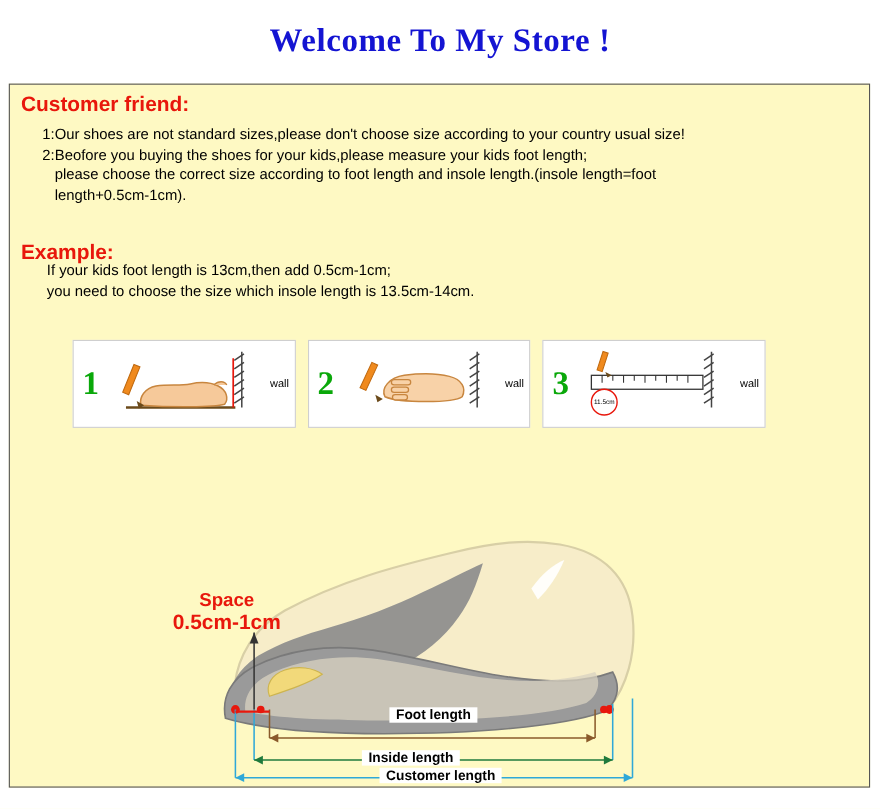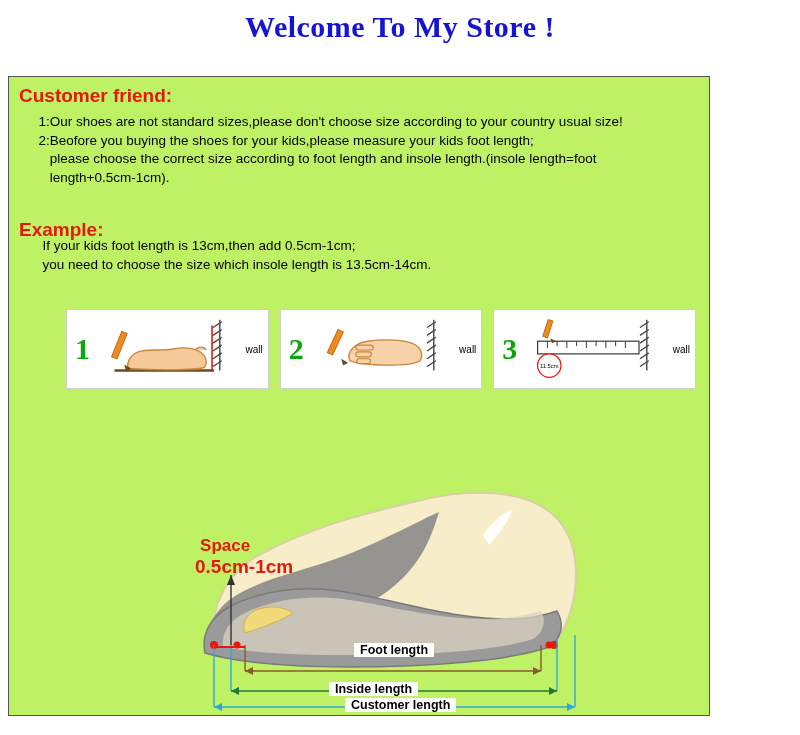--- a/index.html
+++ b/index.html
@@ -20,32 +20,32 @@
     height: 735px;
     background: #fff;
   }
   .welcome-title {
     text-align: center;
     color: #1414d2;
     font-family: "Liberation Serif", serif;
     font-weight: bold;
     font-size: 30px;
     letter-spacing: 0.5px;
-    padding-top: 10px;
+    padding-top: 20px;
     padding-bottom: 10px;
   }
   .frame {
     position: absolute;
     left: 8px;
     top: 76px;
-    width: 702px;
+    width: 783px;
     height: 640px;
     border: 1px solid #555;
     box-sizing: border-box;
-    background: #bef264;
+    background: #fef9c3;
   }
   .section-heading {
     color: #e8170c;
     font-weight: bold;
     font-size: 19px;
     font-family: "Liberation Sans", sans-serif;
     margin: 0;
   }
   .head-customer {
     position: absolute;
@@ -126,21 +126,21 @@
     position: absolute;
     left: 148px;
     top: 140px;
     color: #e8170c;
     font-weight: bold;
     font-family: "Liberation Sans", sans-serif;
     font-size: 17px;
     line-height: 21px;
     text-align: center;
   }
-  .space-label .l2 { font-size: 19px; margin-left: 38px; }
+  .space-label .l2 { font-size: 19px; }
   .meas-label {
     position: absolute;
     font-size: 12.5px;
     font-weight: bold;
     color: #000;
     background: #fff;
     padding: 0 6px;
   }
 </style>
 </head>

